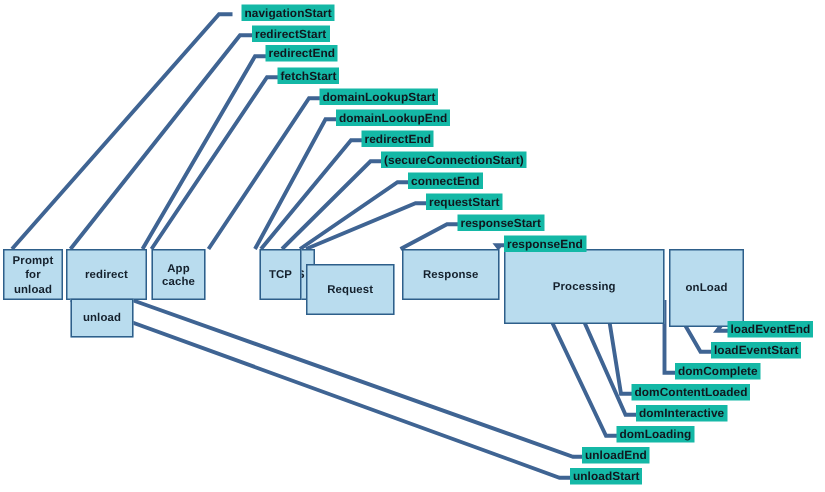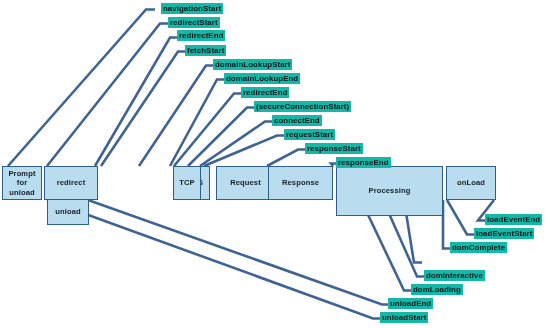--- a/index.html
+++ b/index.html
@@ -62,53 +62,58 @@
       <path d="M 47 200 L 373 318.5 L 381 318.5" stroke="#3f6493" stroke-width="2.6" fill="none" stroke-linejoin="miter" stroke-linecap="butt"></path>
     </svg>
 <div class="phase" style="left: 2px; top: 166px; width: 40px; height: 34px;">
       <span style="white-space: pre-line;">Prompt
 for
 unload</span>
     </div>
     <div class="phase" style="left: 44px; top: 166px; width: 54px; height: 34px;">
       <span style="white-space: pre-line;">redirect</span>
     </div>
+    <div class="phase" style="left: 101px; top: 166px; width: 36px; height: 34px;">
+      <span style="white-space: pre-line;">App
+cache</span>
+    </div>
     <div class="phase" style="left: 140px; top: 166px; width: 30px; height: 34px; margin-left: 40px;">
       <span style="white-space: pre-line;">DNS</span>
     </div>
     <div class="phase" style="left: 173px; top: 166px; width: 28px; height: 34px;">
       <span style="white-space: pre-line; text-align: center;">TCP</span>
     </div>
-    <div class="phase" style="left: 204px; top: 166px; width: 59px; height: 34px; margin-left: 12px;">
+    <div class="phase" style="left: 204px; top: 176px; width: 59px; height: 34px;">
       <span style="white-space: pre-line;">Request</span>
     </div>
     <div class="phase" style="left: 268px; top: 166px; width: 65px; height: 34px;">
       <span style="white-space: pre-line;">Response</span>
     </div>
     <div class="phase" style="left: 336px; top: 166px; width: 107px; height: 50px;">
       <span style="white-space: pre-line;">Processing</span>
     </div>
-    <div class="phase" style="left: 446px; top: 166px; width: 50px; height: 34px;">
+    <div class="phase" style="left: 446px; top: 166px; width: 50px; height: 52px;">
       <span style="white-space: pre-line;">onLoad</span>
     </div>
     <div class="phase sub" style="left: 47px; top: 199px; width: 42px; height: 26px;">
       <span style="white-space: pre-line;">unload</span>
     </div>
     <div class="lbl" style="left: 161px; top: 3px;">navigationStart</div>
     <div class="lbl u" style="left: 168px; top: 17px;">redirectStart</div>
     <div class="lbl u" style="left: 177px; top: 30px;">redirectEnd</div>
     <div class="lbl" style="left: 185px; top: 45px;">fetchStart</div>
     <div class="lbl" style="left: 213px; top: 59px;">domainLookupStart</div>
     <div class="lbl" style="left: 224px; top: 73px;">domainLookupEnd</div>
     <div class="lbl" style="left: 241px; top: 87px;">redirectEnd</div>
     <div class="lbl" style="left: 254px; top: 101px;">(secureConnectionStart)</div>
     <div class="lbl" style="left: 272px; top: 115px;">connectEnd</div>
     <div class="lbl" style="left: 284px; top: 129px;">requestStart</div>
     <div class="lbl" style="left: 305px; top: 143px;">responseStart</div>
     <div class="lbl" style="left: 336px; top: 157px;">responseEnd</div>
     <div class="lbl" style="left: 485px; top: 214px;">loadEventEnd</div>
     <div class="lbl" style="left: 474px; top: 228px;">loadEventStart</div>
     <div class="lbl" style="left: 450px; top: 242px;">domComplete</div>
+    <div class="lbl" style="left: 421px; top: 256px;">domContentLoaded</div>
     <div class="lbl" style="left: 424px; top: 270px;">domInteractive</div>
     <div class="lbl" style="left: 411px; top: 284px;">domLoading</div>
     <div class="lbl u" style="left: 388px; top: 298px;">unloadEnd</div>
     <div class="lbl u" style="left: 380px; top: 312px;">unloadStart</div>
   </div>
 
 </body></html>

